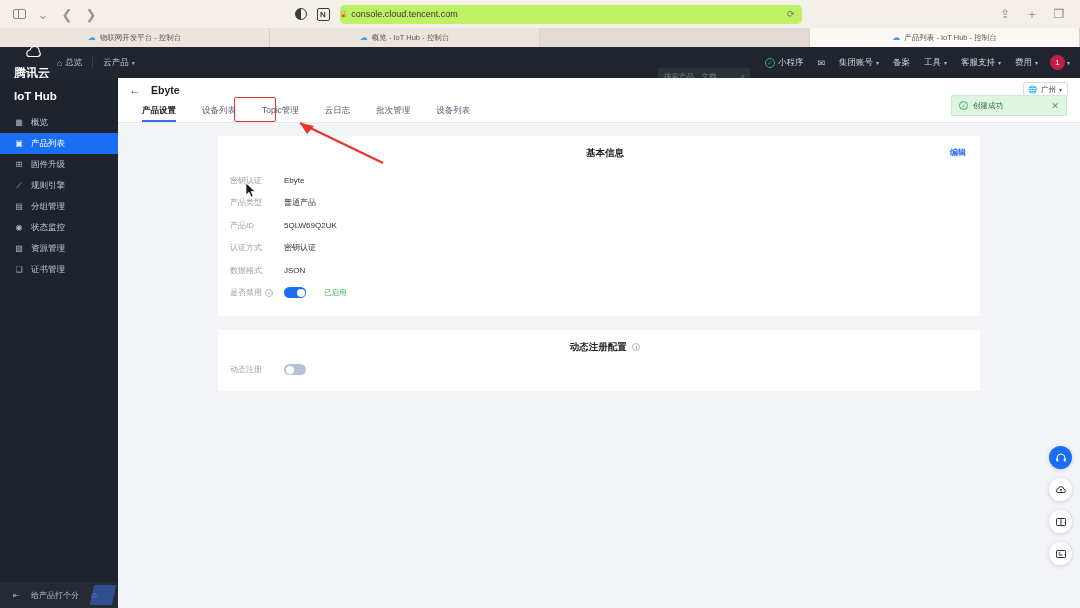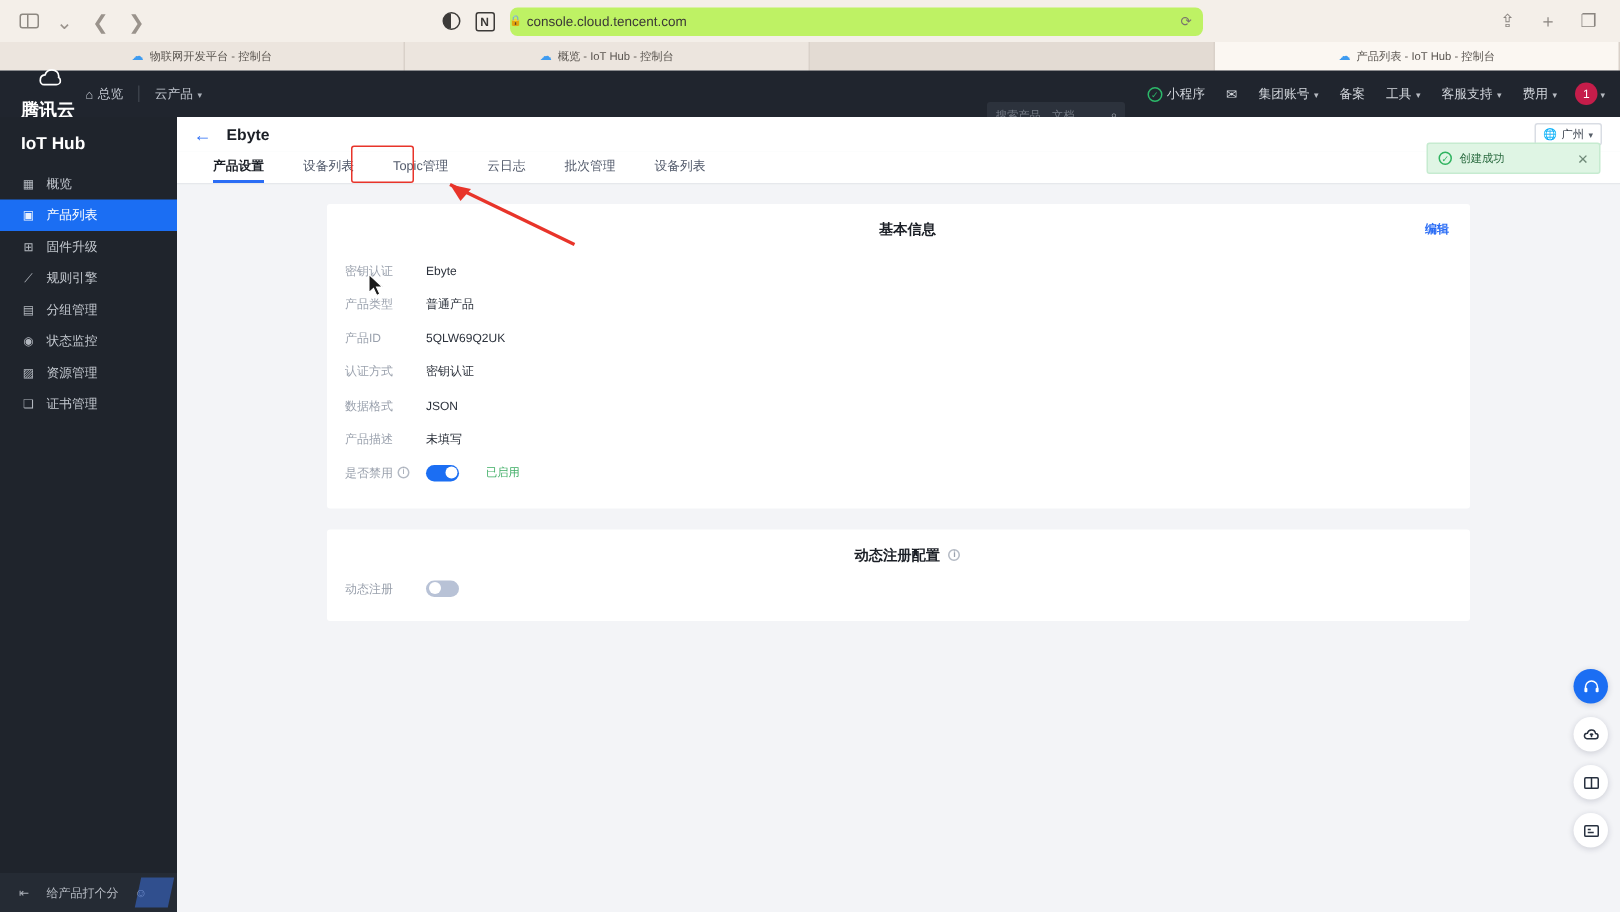--- a/index.html
+++ b/index.html
@@ -452,24 +452,20 @@
           </div>
           <div class="info-row">
             <div class="info-label">认证方式</div>
             <div class="info-value">密钥认证</div>
           </div>
           <div class="info-row">
             <div class="info-label">数据格式</div>
             <div class="info-value">JSON</div>
           </div>
           <div class="info-row">
-            <div class="info-label">产品描述</div>
-            <div class="info-value">未填写</div>
-          </div>
-          <div class="info-row">
             <div class="info-label">
               <span>是否禁用</span>
               <i class="info-icon">i</i>
             </div>
             <div class="toggle"></div>
             <span class="enabled-text">已启用</span>
           </div>
         </div>
       </div>
 

